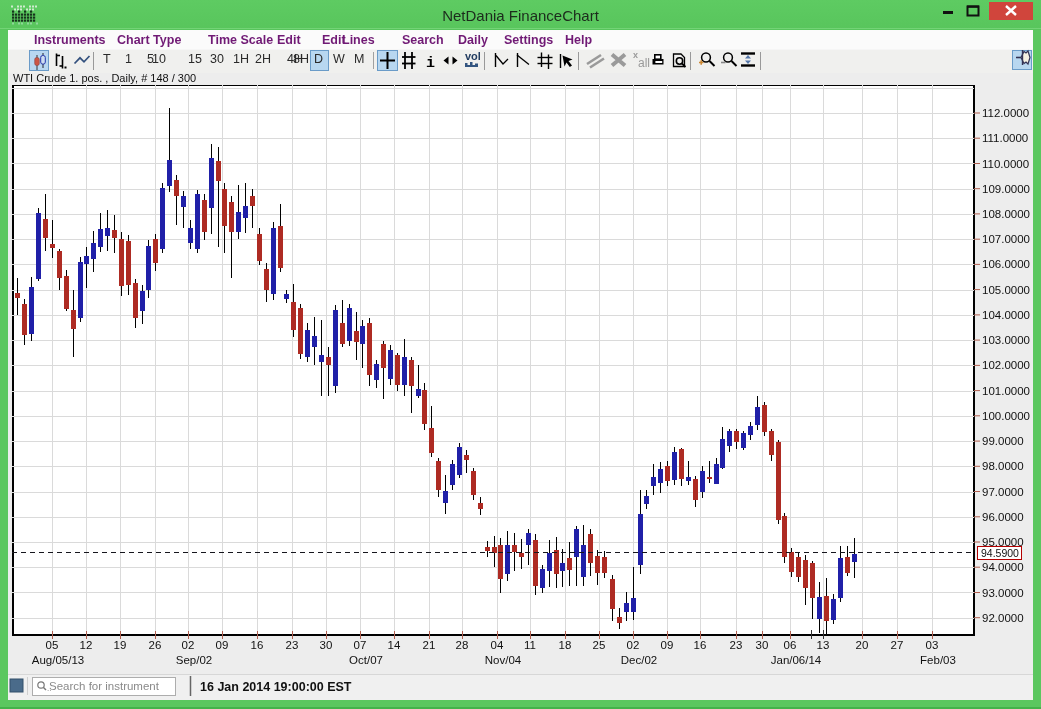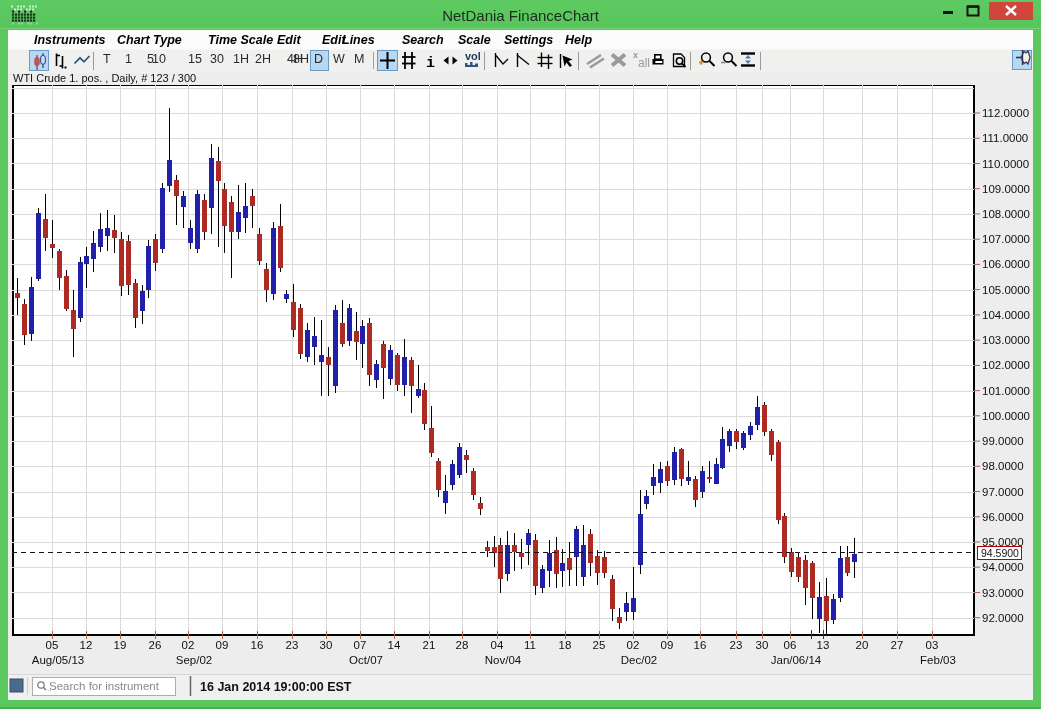--- a/index.html
+++ b/index.html
@@ -1,19 +1,19 @@
 <!DOCTYPE html>
 <html><head><meta charset="utf-8"><style>
 * { margin:0; padding:0; box-sizing:border-box; }
 body { width:1041px; height:709px; font-family:"Liberation Sans", sans-serif; background:#5bc75f; overflow:hidden; position:relative; }
 #titlebar { position:absolute; left:0; top:0; width:1041px; height:30px;
   background:linear-gradient(#5ecb62,#58c55c); }
 #title { position:absolute; left:0; top:7px; width:1041px; text-align:center; font-size:15px; color:#1c2b1c; }
 #menubar { position:absolute; left:8px; top:30px; width:1025px; height:19px; background:#fbfbfb; }
-.menu { position:absolute; top:33px; font-size:12.5px; font-weight:bold; color:#000000;font-style:italic; }
+.menu { position:absolute; top:33px; font-size:12.5px; font-weight:bold; color:#701a75; }
 #toolbar { position:absolute; left:8px; top:49px; width:1025px; height:24px; background:#f0f0ee; border-top:1px solid #f6f6f6; }
 #chart { position:absolute; left:8px; top:73px; width:1025px; height:601px; background:#ededed; }
 #plot { position:absolute; left:4px; top:12px; width:963px; height:551px; background:#fff; border:2px solid #000; border-top-width:1px; }
 #ctitle { position:absolute; left:5px; top:-1px; font-size:11px; color:#111; }
 #statusbar { position:absolute; left:8px; top:674px; width:1025px; height:26px; background:#f0f0f0; border-top:1px solid #d7d7d7; }
 .tbtxt { position:absolute; top:4px; font-size:12.5px; color:#2a2a2a; }
 .sep { position:absolute; top:3px; width:1px; height:17px; background:#a0a0a0; }
 .selbtn { position:absolute; background:#b8d7f0; border:1px solid #6a9bc8; }
 svg { position:absolute; left:0; top:0; }
 </style></head>
@@ -87,21 +87,21 @@
 </svg>
 
 <div id="menubar"></div>
 <span class="menu" style="left:34px">Instruments</span>
 <span class="menu" style="left:117px">Chart Type</span>
 <span class="menu" style="left:208px">Time Scale</span>
 <span class="menu" style="left:277px">Edit</span>
 <span class="menu" style="left:322px">Edit</span>
 <span class="menu" style="left:342px">Lines</span>
 <span class="menu" style="left:402px">Search</span>
-<span class="menu" style="left:458px">Scale</span>
+<span class="menu" style="left:458px">Daily</span>
 <span class="menu" style="left:504px">Settings</span>
 <span class="menu" style="left:565px">Help</span>
 
 <div id="toolbar"></div>
 <div class="selbtn" style="left:29px;top:50px;width:20px;height:21px"></div>
 <div class="selbtn" style="left:310px;top:50px;width:19px;height:21px"></div>
 <div class="selbtn" style="left:377px;top:50px;width:21px;height:21px"></div>
 <div class="selbtn" style="left:1012px;top:50px;width:20px;height:20px"></div>
 <svg width="1041" height="30" style="left:0;top:46px" fill="none">
 
@@ -206,21 +206,21 @@
 <span class="tbtxt" style="left:255px;top:52px">2H</span>
 <span class="tbtxt" style="left:287px;top:52px">4H</span>
 <span class="tbtxt" style="left:293px;top:52px">8H</span>
 <span class="tbtxt" style="left:314px;top:52px">D</span>
 <span class="tbtxt" style="left:333px;top:52px">W</span>
 <span class="tbtxt" style="left:354px;top:52px">M</span>
 <div class="sep" style="left:373px;top:52px"></div>
 
 <div id="chart">
     <div id="plot"></div>
-    <div id="ctitle">WTI Crude 1. pos. , Daily, # 123 / 300</div>
+    <div id="ctitle">WTI Crude 1. pos. , Daily, # 148 / 300</div>
   </div>
 <svg width="1041" height="709" style="left:0;top:0" font-family="Liberation Sans, sans-serif">
   <g shape-rendering="crispEdges">
   <line x1="12" y1="618.5" x2="974" y2="618.5" stroke="#dadada" stroke-width="1"></line>
 <line x1="12" y1="592.5" x2="974" y2="592.5" stroke="#dadada" stroke-width="1"></line>
 <line x1="12" y1="567.5" x2="974" y2="567.5" stroke="#dadada" stroke-width="1"></line>
 <line x1="12" y1="542.5" x2="974" y2="542.5" stroke="#dadada" stroke-width="1"></line>
 <line x1="12" y1="517.5" x2="974" y2="517.5" stroke="#dadada" stroke-width="1"></line>
 <line x1="12" y1="492.5" x2="974" y2="492.5" stroke="#dadada" stroke-width="1"></line>
 <line x1="12" y1="466.5" x2="974" y2="466.5" stroke="#dadada" stroke-width="1"></line>

